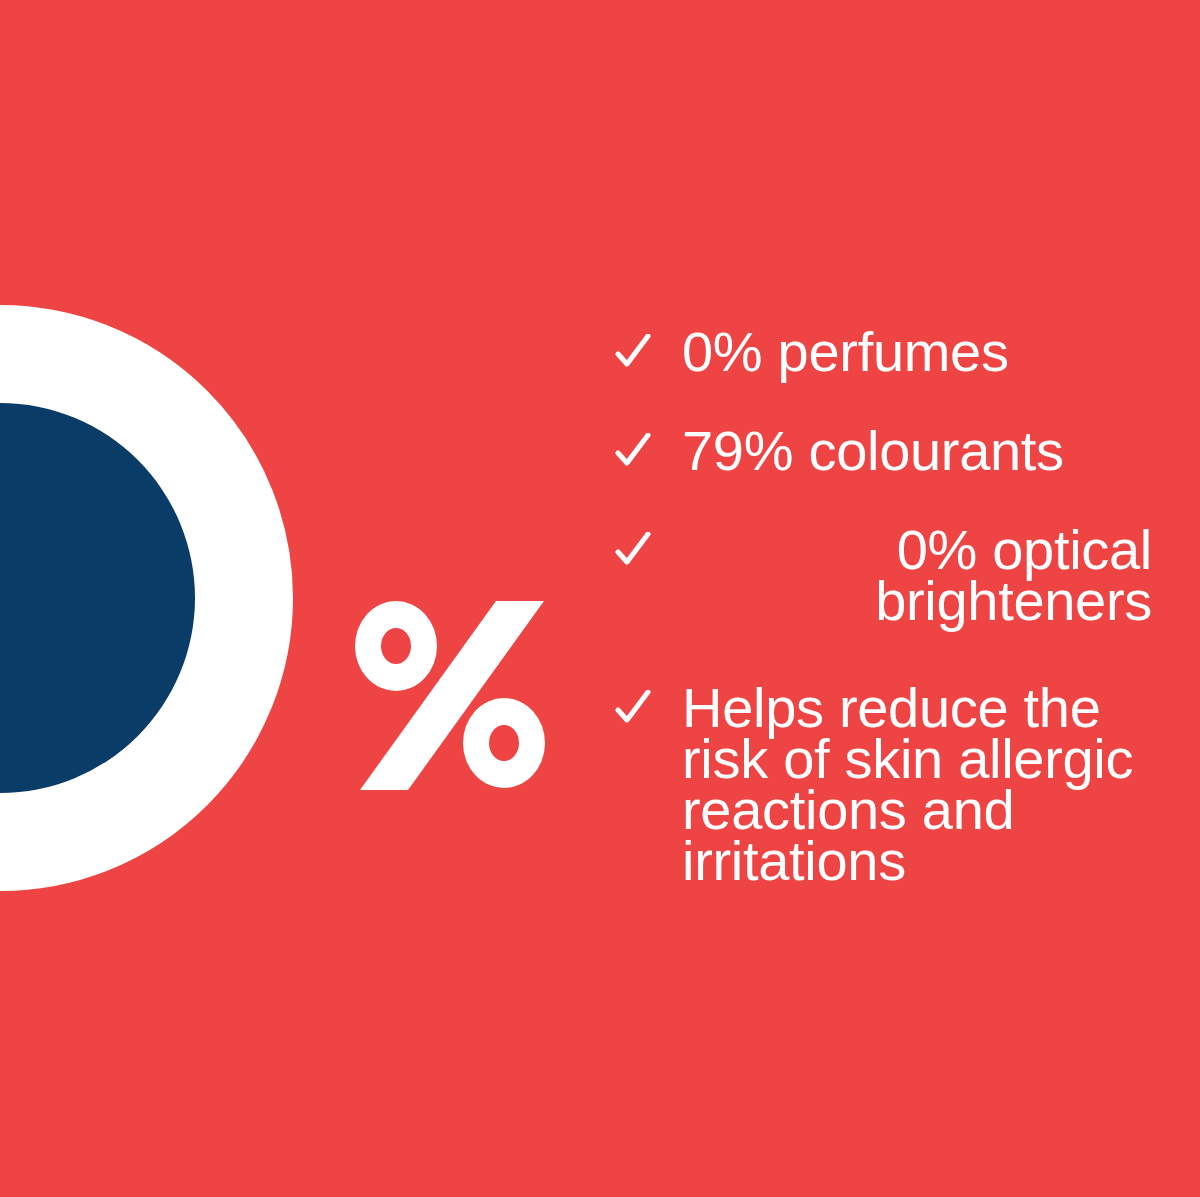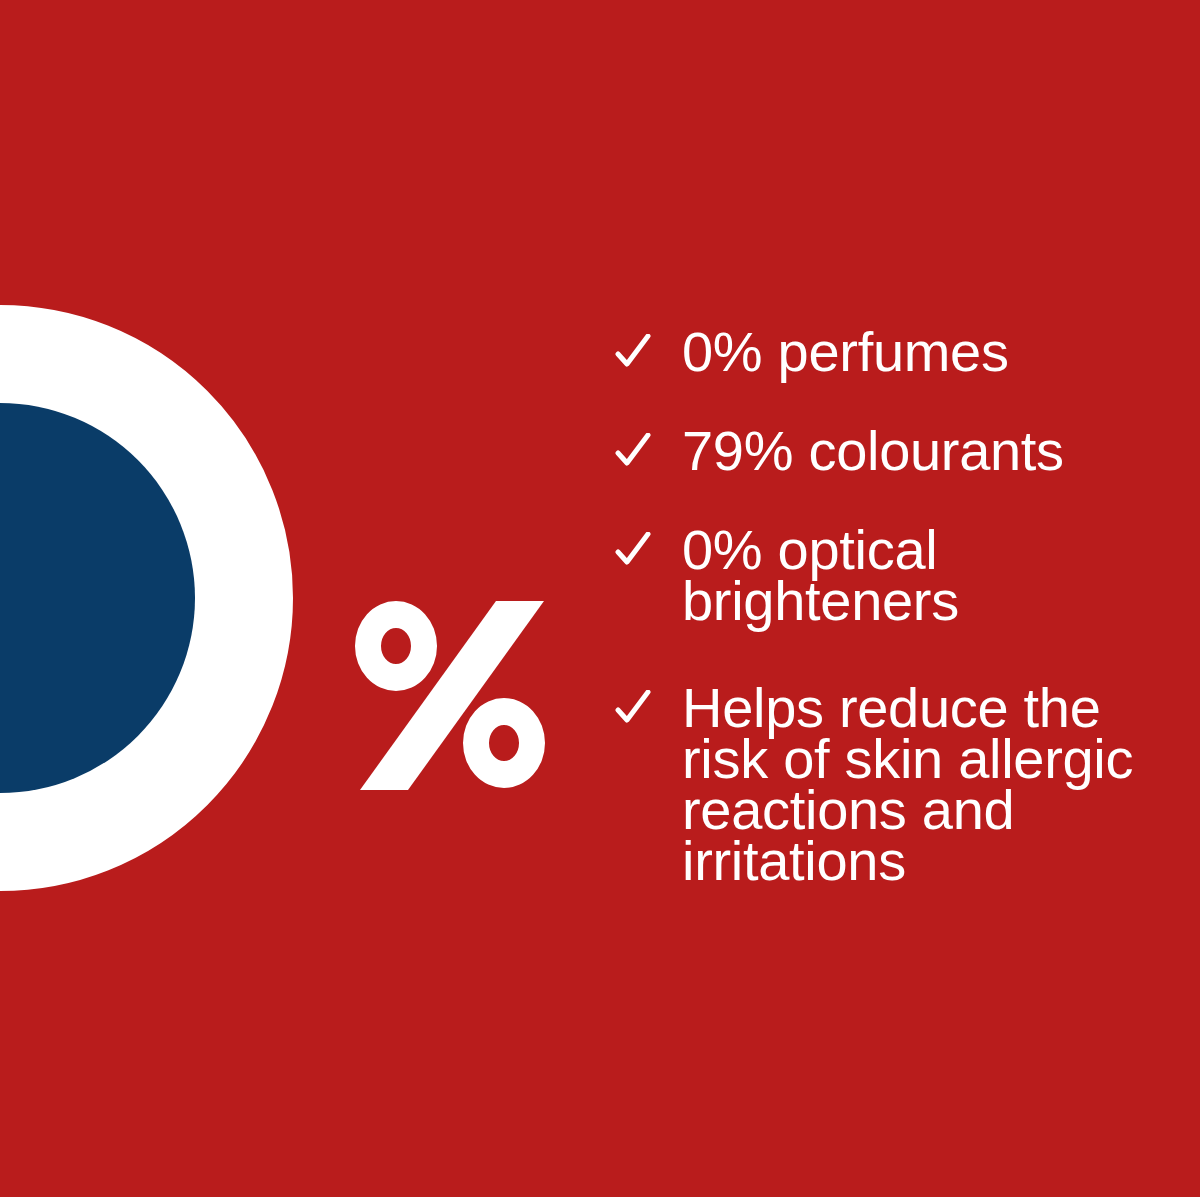--- a/index.html
+++ b/index.html
@@ -92,26 +92,26 @@
     font-size: 56px;
     line-height: 51px;
     font-weight: 500;
     letter-spacing: -0.3px;
     padding-top: 4px;
     white-space: pre-line;
   }
 
   
   .claim-row.gap-lg { margin-bottom: 44px; }
-  .claim-row.gap-xl { margin-bottom: 52px; }
+  .claim-row.gap-xl { margin-bottom: 52px; text-align: right; }
 </style>
 </head>
 <body>
 
-<div id="stage" style="background: #b91c1c;">
+<div id="stage" style="background: #ef4444;">
 
   <div class="zero-ring"></div>
 
   <div class="percent-glyph">
     <svg viewBox="0 0 200 195" xmlns="http://www.w3.org/2000/svg" aria-hidden="true">
 
       <path d="M44 3
                a41 45 0 1 1 0 90
                a41 45 0 1 1 0 -90
                Z

